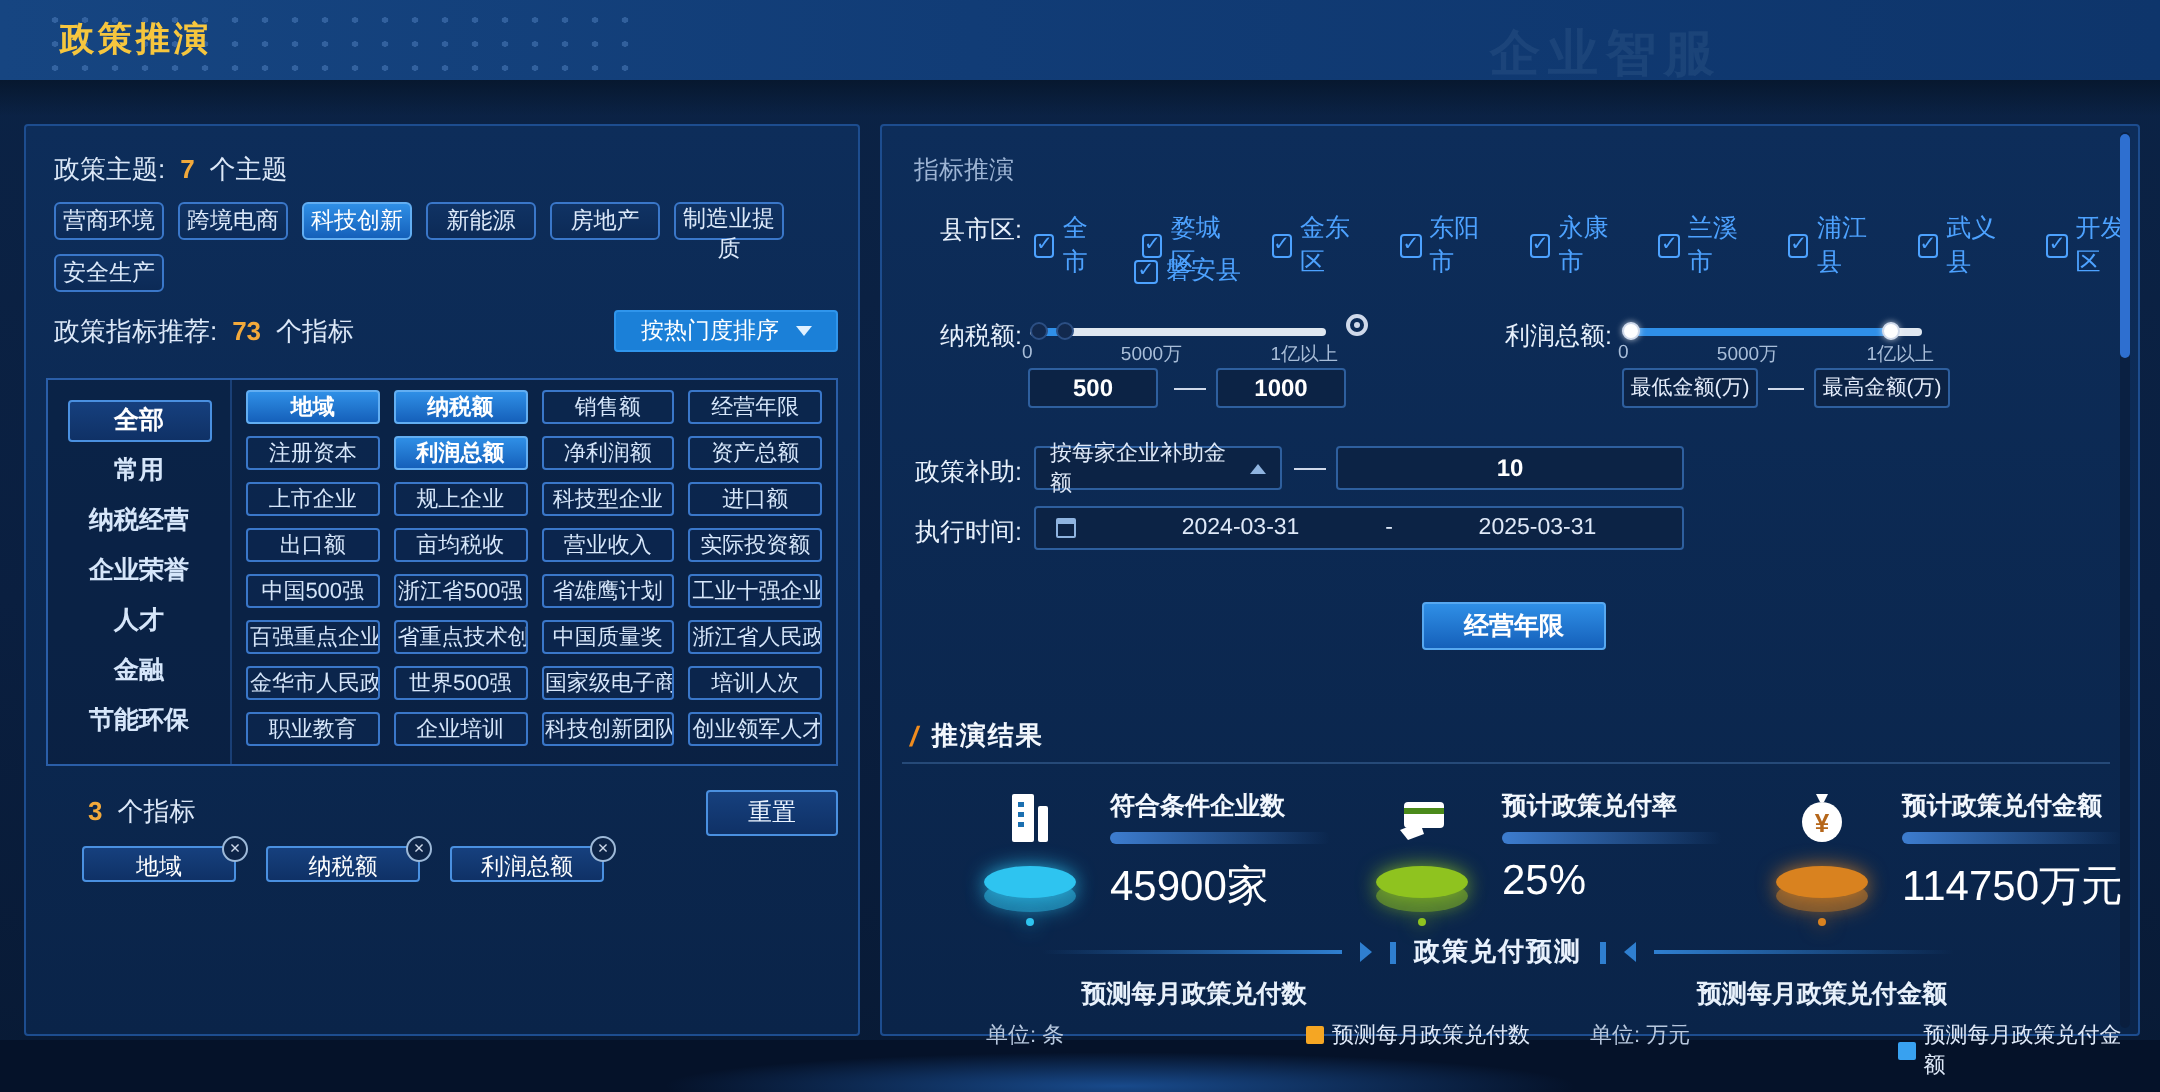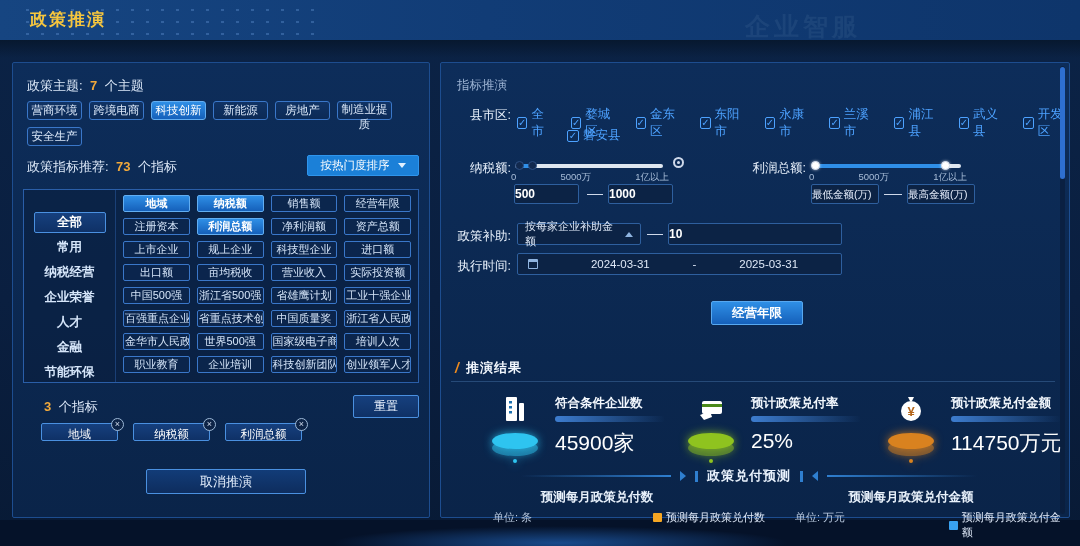--- a/index.html
+++ b/index.html
@@ -47,21 +47,21 @@
   .sort-btn { position:absolute; right:10px; top:92px; width:112px; height:21px;
     background:#1b80d8; border:1px solid #2f95ec; border-radius:2px; color:#fff;
     font-size:11.5px; display:flex; align-items:center; justify-content:center; gap:8px; cursor:pointer; }
   .caret-down { width:0; height:0; border-left:4px solid transparent; border-right:4px solid transparent;
     border-top:5px solid #dff0ff; }
   .caret-up { width:0; height:0; border-left:4px solid transparent; border-right:4px solid transparent;
     border-bottom:5px solid #8fb4e0; }
 
   .ind-box { position:absolute; left:10px; right:10px; top:126px; height:194px;
     border:1px solid #2a5ea8; background:rgba(8,26,56,.45); display:flex; }
-  .tab-col { width:92px; border-right:1px solid rgba(42,94,168,.5); padding-top:20px; }
+  .tab-col { width:92px; border-right:1px solid rgba(42,94,168,.5); padding-top:8px; }
   .tab-item { height:25px; line-height:25px; text-align:center; font-size:12.5px;
     font-weight:bold; color:#d6e6fa; cursor:pointer; }
   .tab-item.act { height:21px; line-height:19px; width:72px; margin:2px auto 2px;
     border:1px solid #4a90e0; background:linear-gradient(180deg,#16407e,#0f3166);
     border-radius:2px; color:#fff; }
   .ind-grid { flex:1; display:grid; grid-template-columns:repeat(4,1fr);
     gap:6px 7px; padding:5px 7px; align-content:start; }
   .ibtn { height:17px; font-size:11px; color:#d6e6fa; background:rgba(12,40,82,.6);
     border:1px solid #3a77c9; border-radius:2px; cursor:pointer; overflow:hidden;
     white-space:nowrap; font-family:inherit; padding:0 1px; }
@@ -96,21 +96,21 @@
   .slider .fill { position:absolute; top:0; height:4px; background:#2f8fe8; border-radius:2px; }
   .handle { position:absolute; top:-3px; width:9px; height:9px; border-radius:50%; }
   .handle.dark { background:#12294e; border:1px solid #2c4f84; }
   .handle.light { background:#fff; border:1px solid #cfd9ea; box-shadow:0 0 3px rgba(255,255,255,.7); }
   .ticks { position:absolute; display:flex; justify-content:space-between;
     font-size:9.5px; color:#a8bdd8; }
   .gear { position:absolute; width:11px; height:11px; border:2px solid #cfd9ea; border-radius:50%; }
   .gear::after { content:""; position:absolute; left:2px; top:2px; width:3px; height:3px;
     background:#cfd9ea; border-radius:50%; }
   .inbox { position:absolute; height:20px; background:#0c2345; border:1px solid #2e5f9e;
-    border-radius:2px; color:#fff; font-size:12px; font-weight:bold; text-align:left;
+    border-radius:2px; color:#fff; font-size:12px; font-weight:bold; text-align:center;
     line-height:18px; }
   .inbox.ph { font-weight:normal; font-size:10.5px; color:#e6eefc; }
   .dash { position:absolute; height:0; border-top:1px solid #cfd9ea; }
 
   .sel-box { position:absolute; height:22px; background:#0c2345; border:1px solid #2e5f9e;
     border-radius:2px; display:flex; align-items:center; padding:0 7px; gap:6px;
     font-size:11px; color:#dfe9f8; cursor:pointer; }
   .date-box { position:absolute; height:22px; background:#0c2345; border:1px solid #2e5f9e;
     border-radius:2px; display:flex; align-items:center; font-size:11.5px; color:#dfe9f8; }
   .cal { width:10px; height:10px; border:1px solid #8fb4e0; border-top:3px solid #8fb4e0;
@@ -270,21 +270,20 @@
       <span class="chip">
         <span class="chip-label">纳税额</span>
         <span class="chip-x">×</span>
       </span>
       <span class="chip">
         <span class="chip-label">利润总额</span>
         <span class="chip-x">×</span>
       </span>
     </div>
 
-  <button class="cancel-btn">取消推演</button>
 </section>
 
 <section class="panel right">
   <div class="rp-title">指标推演</div>
 
   <div class="f-label" style="left:18px;top:44px;width:52px;">县市区:</div>
   <div class="district-row">
 
   <span class="ck">
         <span class="cb">✓</span>

